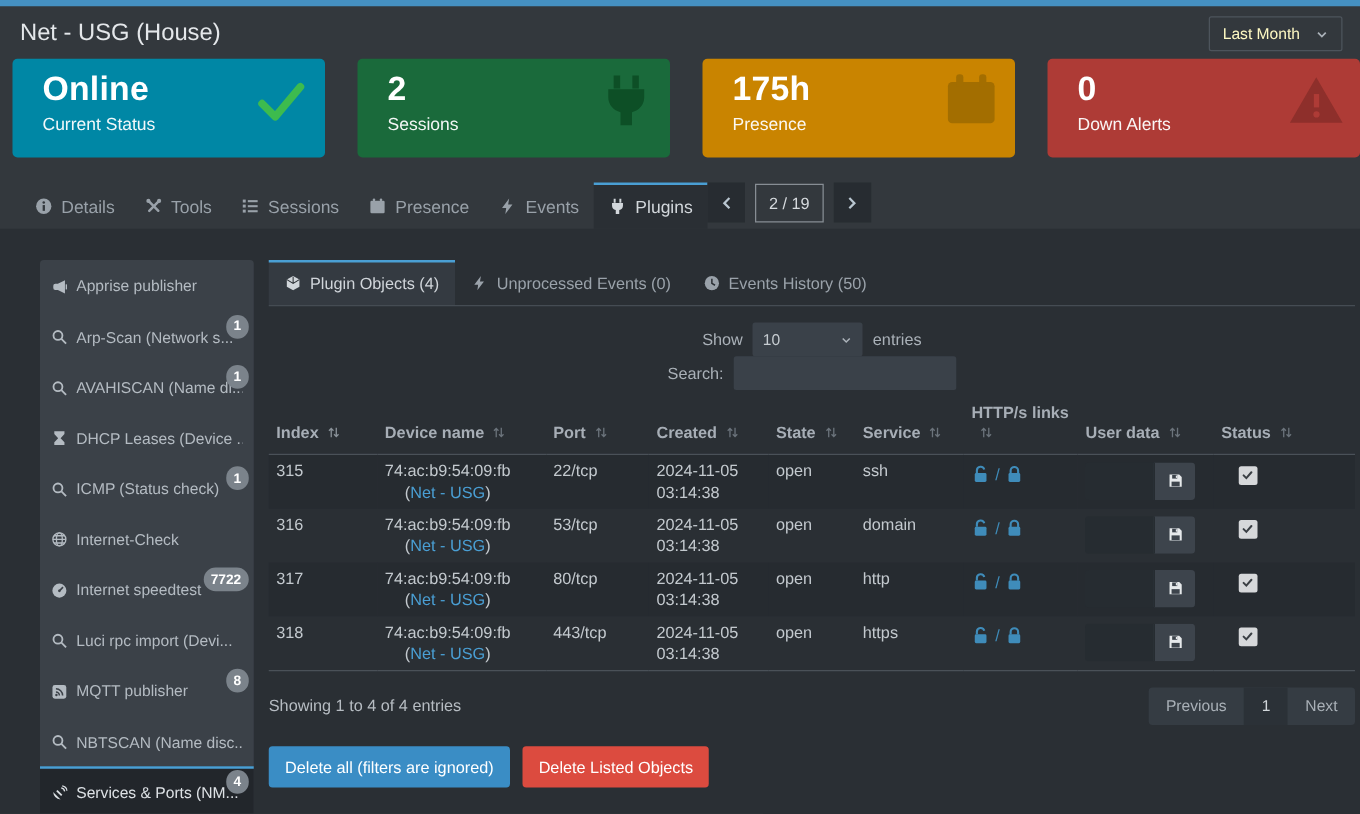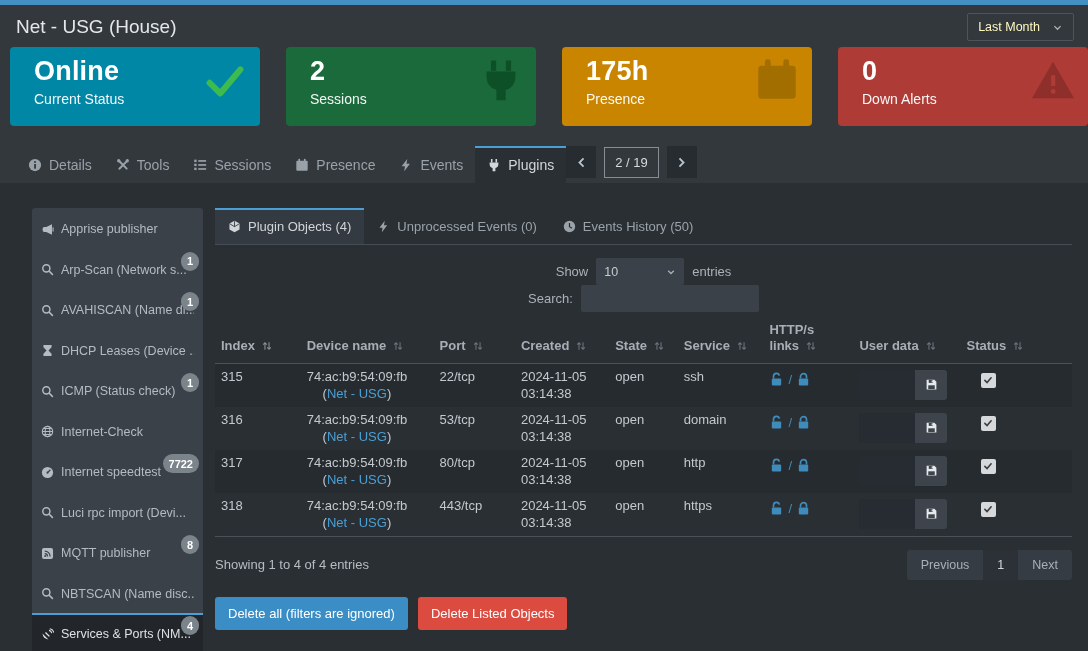--- a/index.html
+++ b/index.html
@@ -27,21 +27,21 @@
   .tab{display:flex;align-items:center;gap:7px;padding:9px 12px 10px;font-size:14px;color:#99a1a9;
     cursor:pointer;border-top:2px solid transparent;}
   .tab.active{background:#2a2f34;border-top-color:#4a9fd4;color:#d2d7db;}
   .tab-icon svg{width:14px;height:14px;}
   .pager{display:flex;align-items:center;gap:8px;margin-bottom:5px;}
   .pager-btn{width:30px;height:32px;background:#272c31;display:flex;align-items:center;justify-content:center;
     color:#b9c6d0;cursor:pointer;border:none;}
   .pager-btn svg{width:13px;height:13px;}
   .pager-box{border:1px solid #878d94;padding:7px 10px;font-size:13px;color:#d6dade;}
 
-  .content{background:#2a2f34;height:468px;padding:25px 16px 0 32px;display:flex;gap:12px;overflow:hidden;}
+  .content{background:#2a2f34;height:468px;padding:25px 4px 0 32px;display:flex;gap:12px;overflow:hidden;}
 
   .sidebar{width:171px;flex:none;background:#3b4148;border-radius:3px;height:fit-content;}
   .side-item{position:relative;height:40.5px;display:flex;align-items:center;gap:7px;padding:0 9px;
     font-size:12.5px;color:#b4bbc2;cursor:pointer;border-top:2px solid transparent;}
   .side-item.active{background:#22262b;border-top-color:#4a9fd4;color:#dde1e5;}
   .side-icon{flex:none;}
   .side-icon svg{width:13px;height:13px;}
   .side-label{white-space:nowrap;overflow:hidden;flex:1;}
   .badge{position:absolute;top:1px;right:4px;min-width:9px;height:19px;padding:0 6px;border-radius:10px;
     background:#7b838b;color:#fff;font-size:11px;font-weight:700;display:flex;align-items:center;justify-content:center;}

